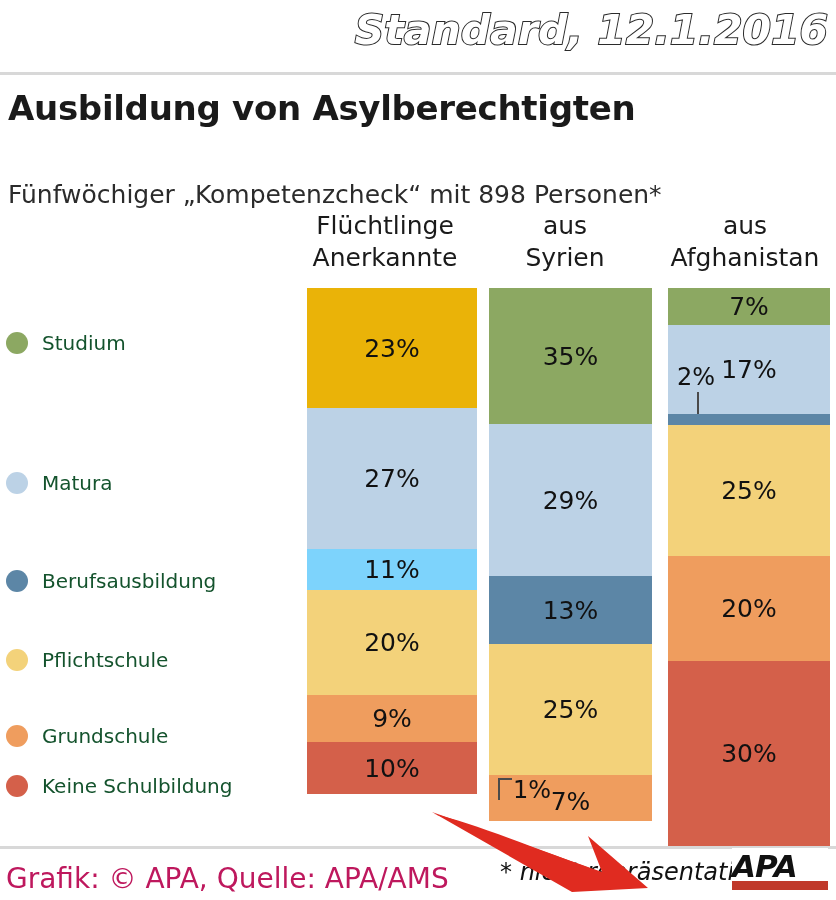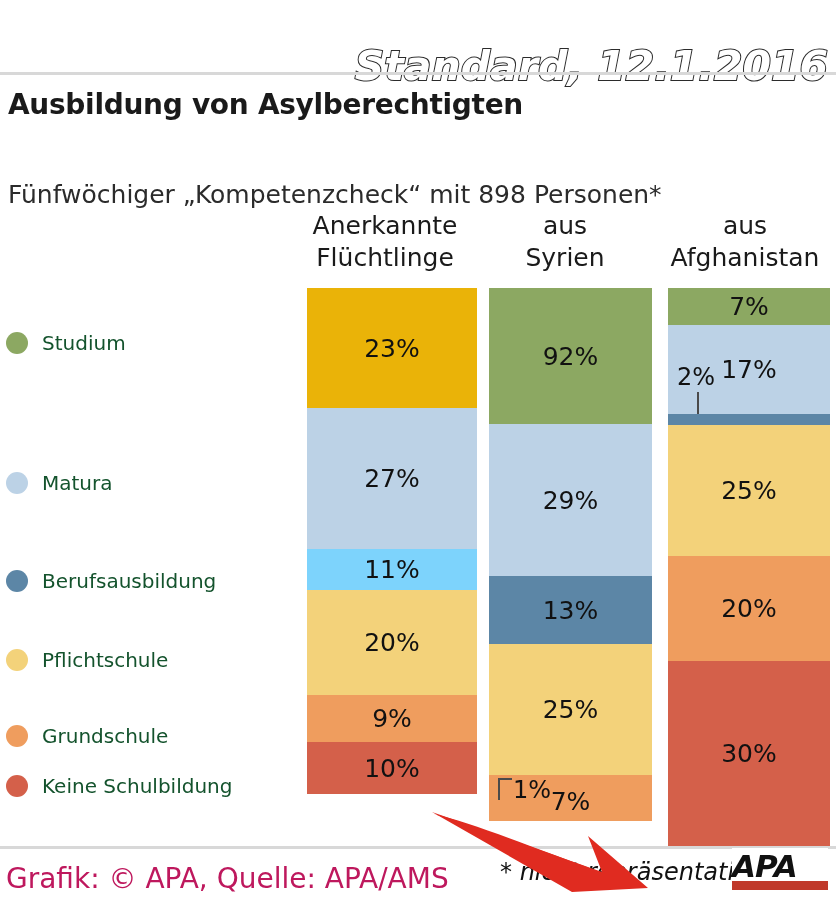--- a/index.html
+++ b/index.html
@@ -29,38 +29,37 @@
     right: 8px;
     top: 6px;
     font-size: 41px;
     font-weight: bold;
     font-style: italic;
     letter-spacing: 0px;
     color: #ffffff;
     -webkit-text-stroke: 2px #2b2b2b;
     paint-order: stroke fill;
     white-space: nowrap;
-    margin-top: 36px;
   }
 
   .rule-top {
     position: absolute;
     left: 0;
     top: 72px;
     width: 836px;
     height: 3px;
     background: #d8d8d8;
   }
 
   
   .title {
     position: absolute;
     left: 8px;
     top: 88px;
-    font-size: 28px;
+    font-size: 34px;
     font-weight: bold;
     letter-spacing: -0.3px;
     white-space: nowrap;
   }
   .subtitle {
     position: absolute;
     left: 8px;
     top: 148px;
     font-size: 25px;
     font-weight: normal;
@@ -210,22 +209,22 @@
 
 <div class="source-banner">
   <div class="source-text">Standard, 12.1.2016</div>
 </div>
 <div class="rule-top"></div>
 
 <div class="title">Ausbildung von Asylberechtigten</div>
 <div class="subtitle">Fünfwöchiger „Kompetenzcheck“ mit 898 Personen*</div>
 
 <div class="col-head col-head-1">
+  <div>Flüchtlinge</div>
   <div>Anerkannte</div>
-  <div>Flüchtlinge</div>
 </div>
 <div class="col-head col-head-2">
   <div>aus</div>
   <div>Syrien</div>
 </div>
 <div class="col-head col-head-3">
   <div>aus</div>
   <div>Afghanistan</div>
 </div>
 
@@ -272,21 +271,21 @@
   <div class="seg" style="height:47px;background:#ef9d5e">
     <span class="seg-label">9%</span>
   </div>
   <div class="seg" style="height:52px;background:#d4604a">
     <span class="seg-label">10%</span>
   </div>
 </div>
 
 <div class="column col2">
   <div class="seg" style="height:136px;background:#8ca862">
-    <span class="seg-label">92%</span>
+    <span class="seg-label">35%</span>
   </div>
   <div class="seg" style="height:152px;background:#bcd2e6">
     <span class="seg-label">29%</span>
   </div>
   <div class="seg" style="height:68px;background:#5c86a6">
     <span class="seg-label">13%</span>
   </div>
   <div class="seg" style="height:131px;background:#f3d27a">
     <span class="seg-label">25%</span>
   </div>

